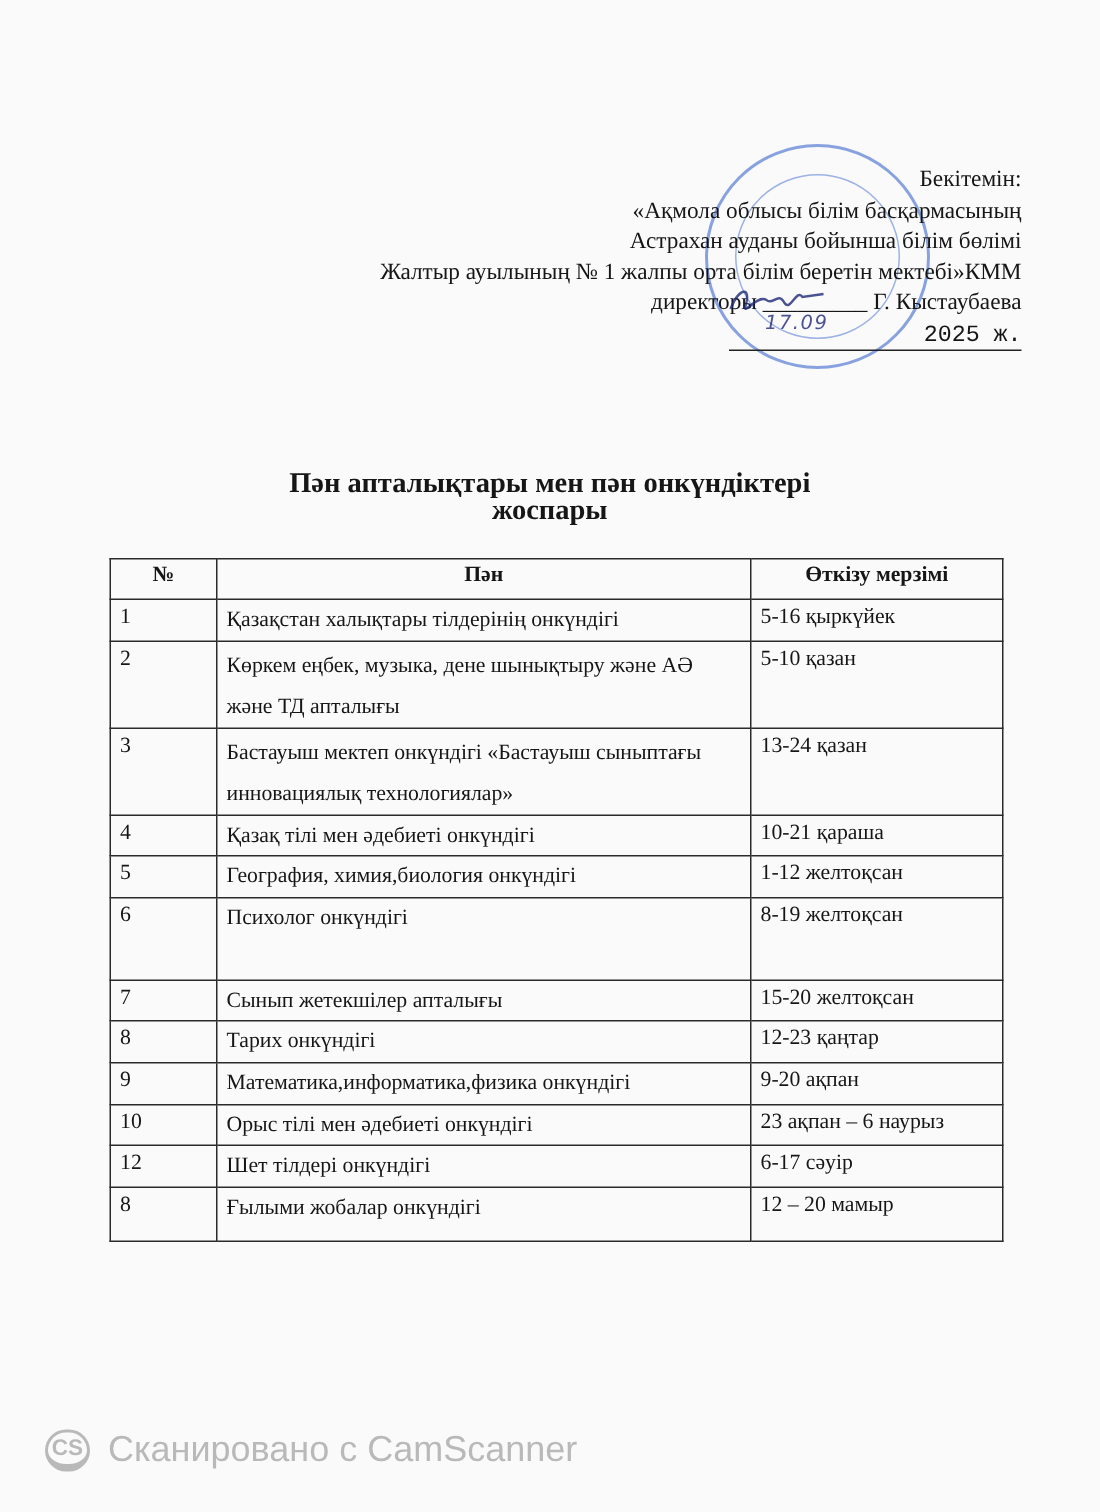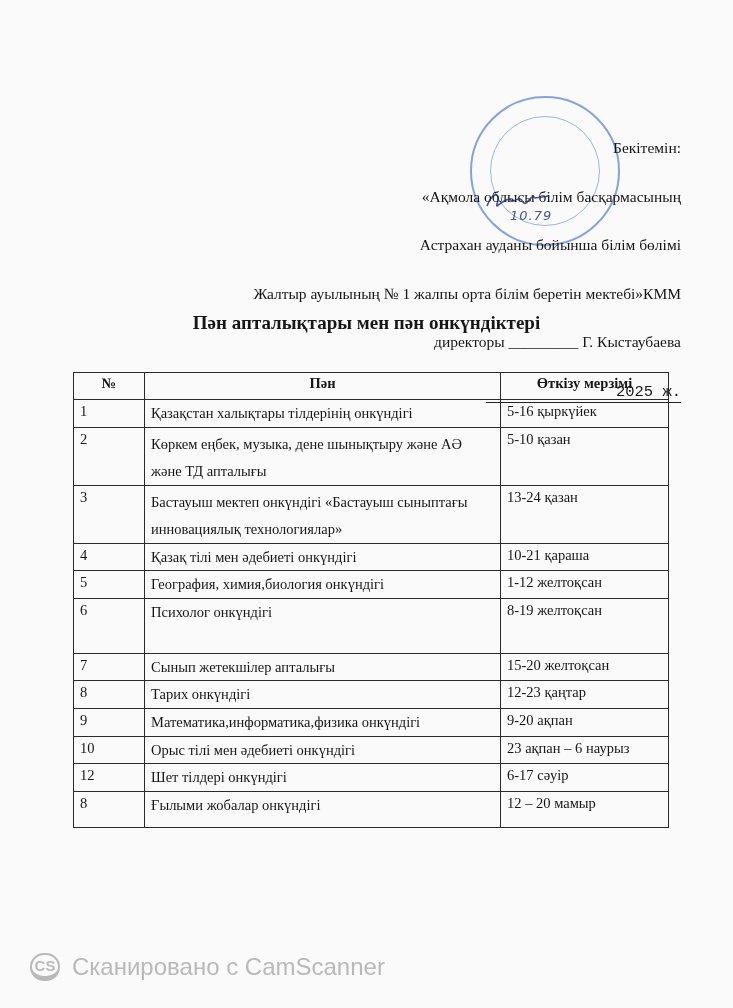--- a/index.html
+++ b/index.html
@@ -6,21 +6,21 @@
   body {
     width: 733px; height: 1008px; position: relative; overflow: hidden;
     background: #fbfafb;
     font-family: "Liberation Serif", serif;
     color: #161616;
   }
   .approval {
     position: absolute; right: 52px; top: 110px;
     text-align: right; font-size: 15.5px; line-height: 20.5px;
   }
-  .approval .line { white-space: nowrap; margin-top: 28px; }
+  .approval .line { white-space: nowrap; }
   .approval .date-line { border-bottom: 1px solid #222; display: inline-block; padding-left: 130px; font-family: Liberation Mono, monospace; }
   .stamp {
     position: absolute; left: 470px; top: 96px; width: 150px; height: 150px;
     border: 2px solid rgba(40,90,200,0.55); border-radius: 50%;
     box-sizing: border-box; pointer-events: none;
   }
   .stamp::after {
     content: ""; position: absolute; left: 18px; top: 18px; right: 18px; bottom: 18px;
     border: 1.5px solid rgba(40,90,200,0.45); border-radius: 50%;
   }
@@ -67,24 +67,25 @@
   <div class="line">«Ақмола облысы білім басқармасының</div>
   <div class="line">Астрахан ауданы бойынша білім бөлімі</div>
   <div class="line">Жалтыр ауылының № 1 жалпы орта білім беретін мектебі»КММ</div>
   <div class="line">директоры _________ Г. Кыстаубаева</div>
   <div class="line"><span class="date-line">2025 ж.</span></div>
 </div>
 
 <svg class="signature" viewBox="0 0 70 30">
   <path d="M4 20 C10 5, 18 5, 14 18 C12 25, 22 10, 28 14 C32 18, 36 8, 40 16 C44 22, 48 6, 52 12 L66 10" fill="none" stroke="rgba(30,40,120,0.8)" stroke-width="1.6"></path>
 </svg>
-<div class="sig-date">10.79</div>
+<div class="sig-date">17.09</div>
 
 <div class="title">
   <div>Пән апталықтары мен пән онкүндіктері</div>
+  <div>жоспары</div>
 </div>
 
 <table class="plan">
   <thead>
     <tr>
       <th class="c1">№</th>
       <th class="c2">Пән</th>
       <th class="c3">Өткізу мерзімі</th>
     </tr>
   </thead>

